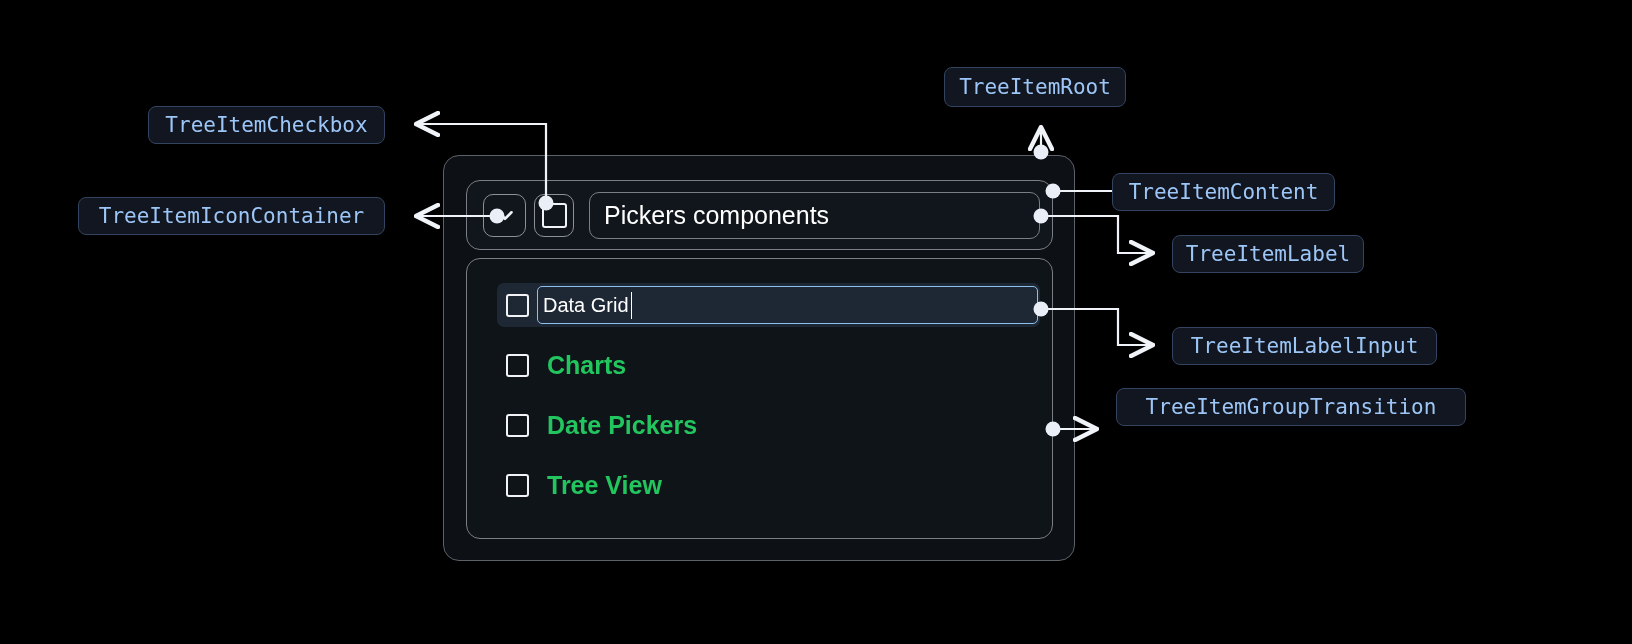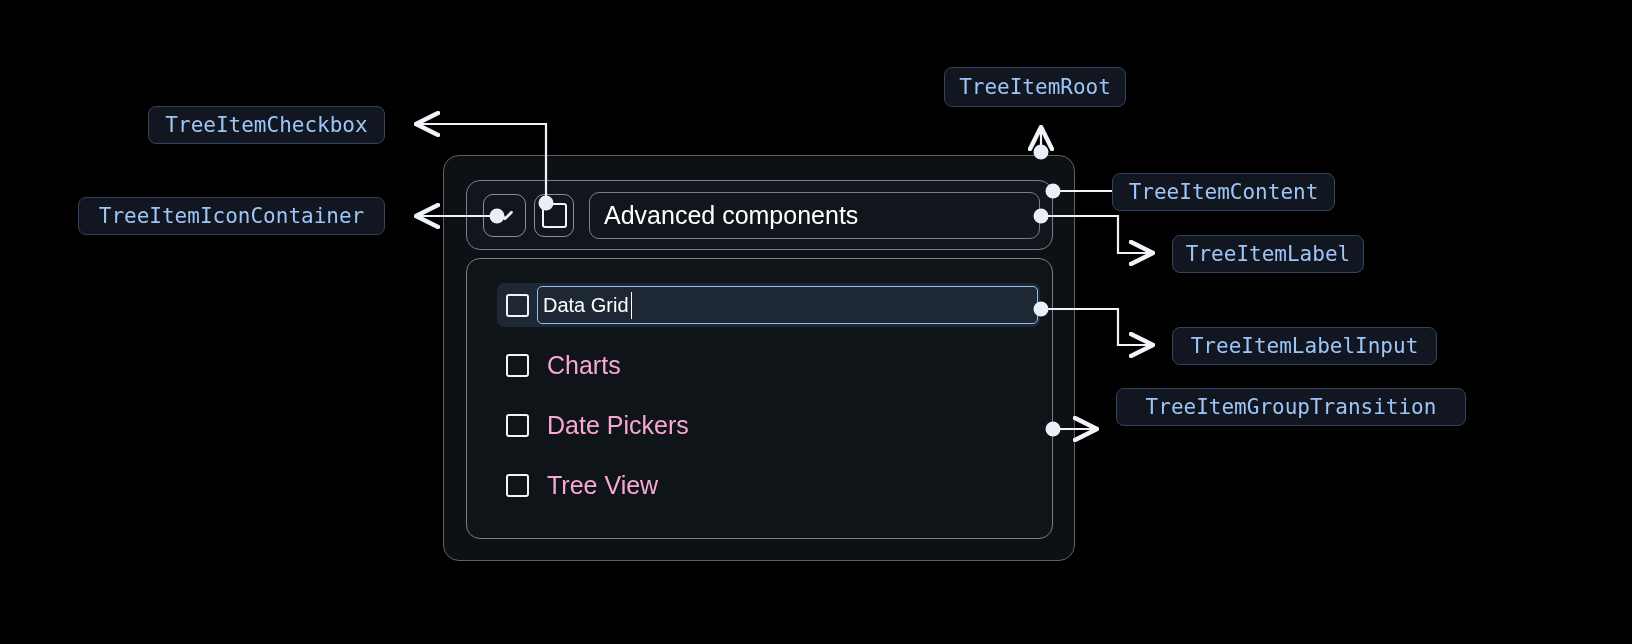--- a/index.html
+++ b/index.html
@@ -172,24 +172,25 @@
 
   .tree-row .cb-wrap {
     width: 40px;
     flex: 0 0 auto;
     display: flex;
     align-items: center;
     justify-content: center;
   }
 
   .tree-row .row-label {
-    color: #f9a8d4;
+    color: #22c55e;
     font-size: 25px;
     padding-left: 10px;
     white-space: nowrap;
+    font-weight: bold;
   }
 
   .label-input {
     box-sizing: border-box;
     flex: 1 1 auto;
     height: 38px;
     margin-right: 2px;
     background: transparent;
     border: 1.5px solid #8ec0ee;
     border-radius: 5px;
@@ -223,21 +224,21 @@
         <svg width="26" height="26" viewBox="0 0 24 24" fill="none" stroke="#f1f3f6" stroke-width="2.4" stroke-linecap="round" stroke-linejoin="round">
           <polyline points="6,9.5 12,15.5 18,9.5"></polyline>
         </svg>
       </span>
     </div>
 
     <div id="checkbox-container">
       <span class="cb cb-lg"></span>
     </div>
 
-    <div id="root-label">Advanced components</div>
+    <div id="root-label">Pickers components</div>
   </div>
 
   <div id="group-transition">
 
     <div class="tree-row selected">
       <span class="cb-wrap">
         <span class="cb"></span>
       </span>
       <span class="label-input">
         <span>Data Grid</span>

